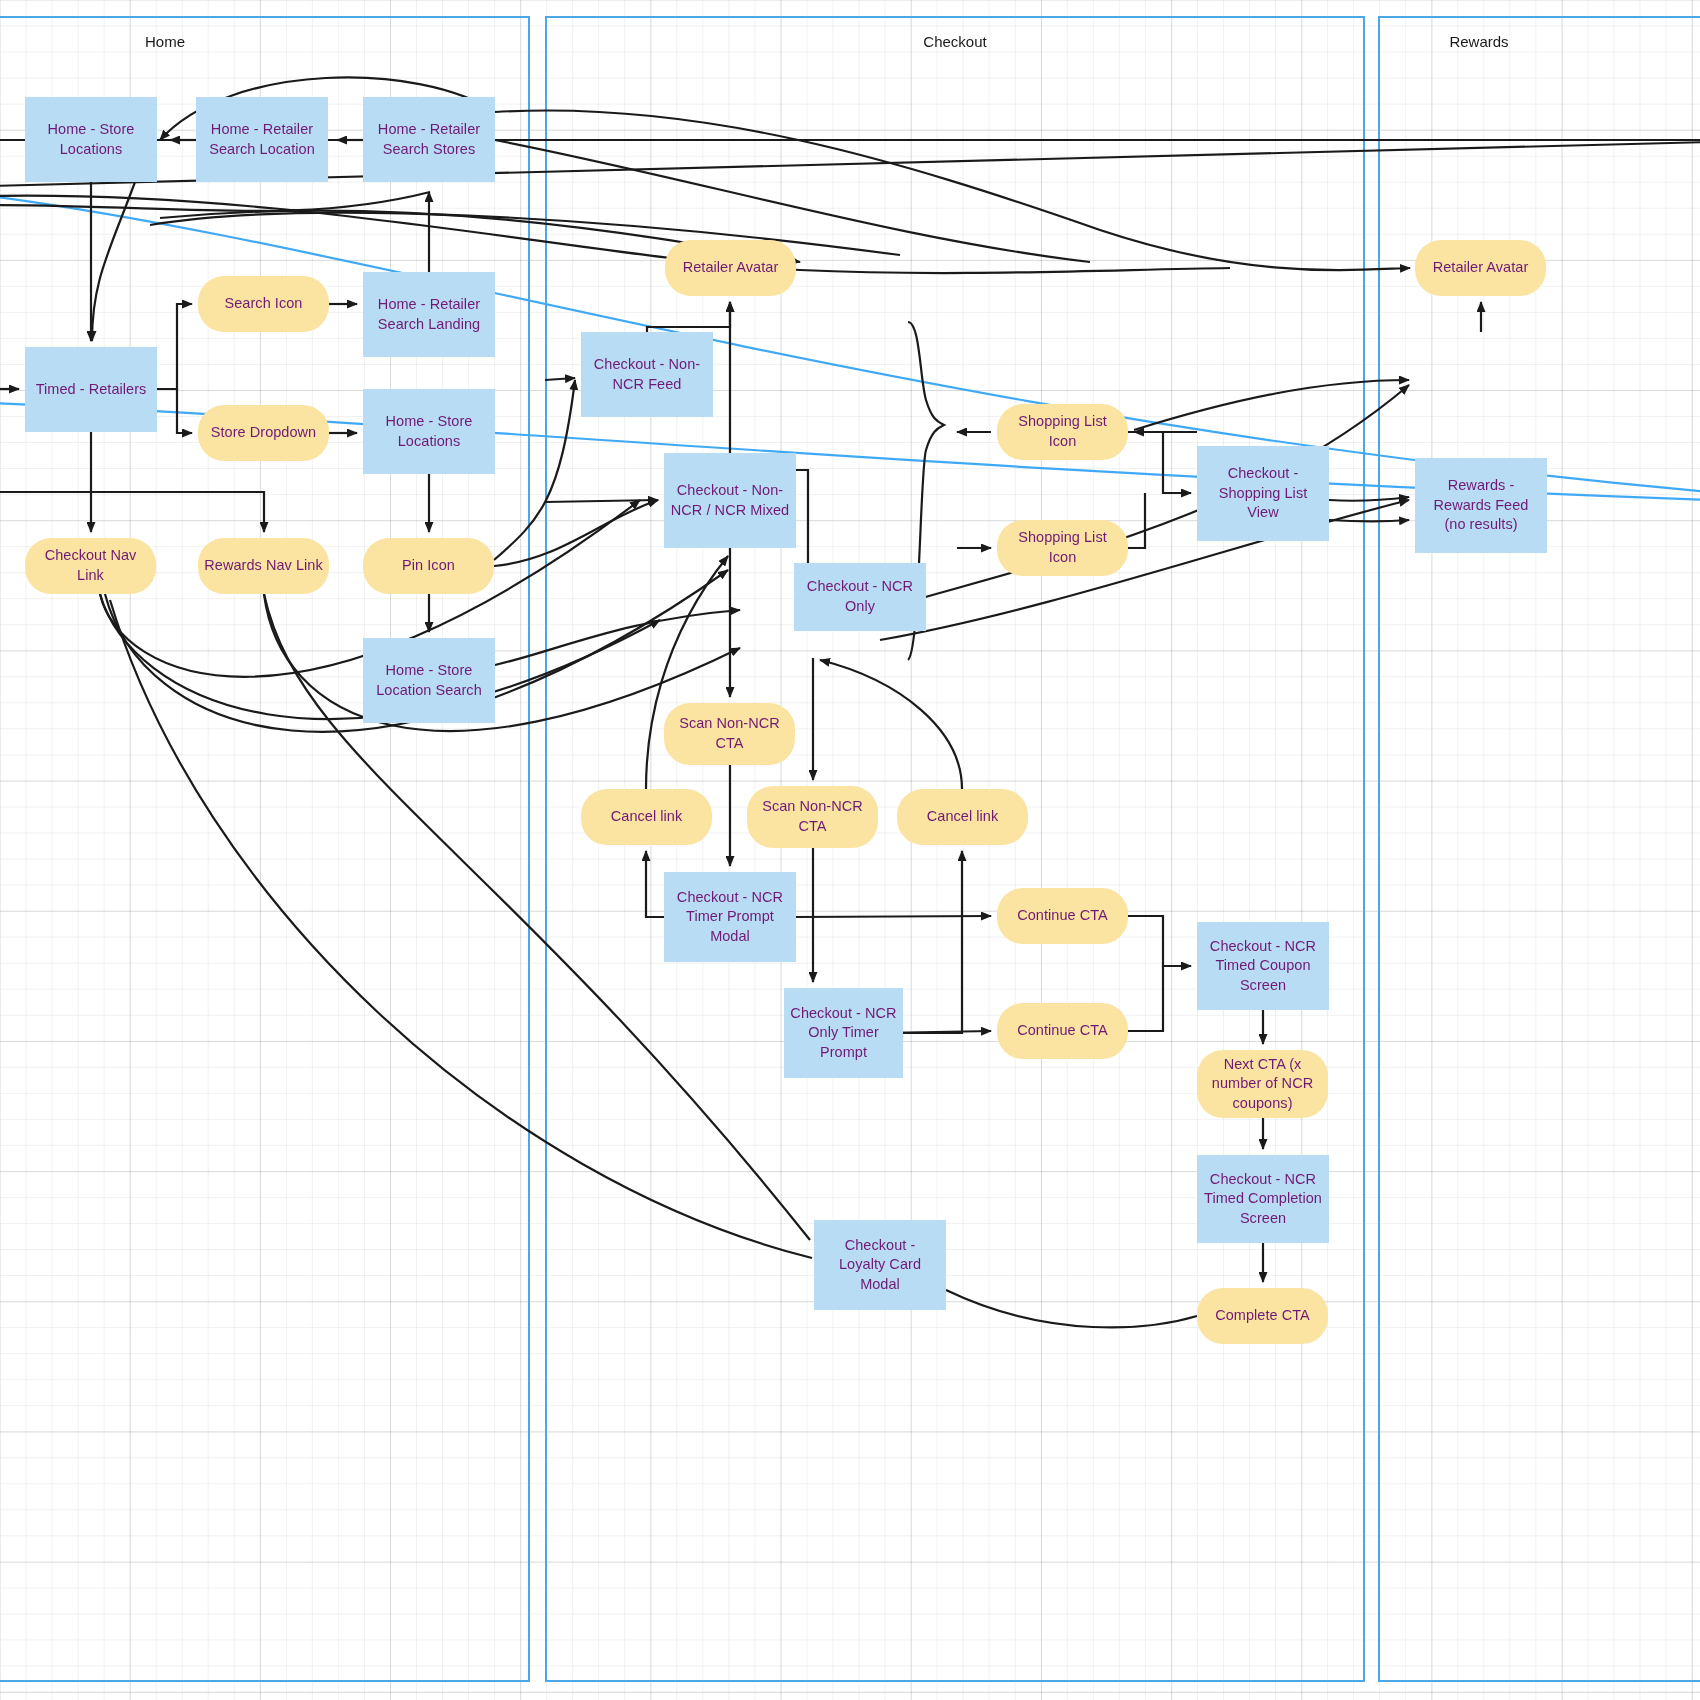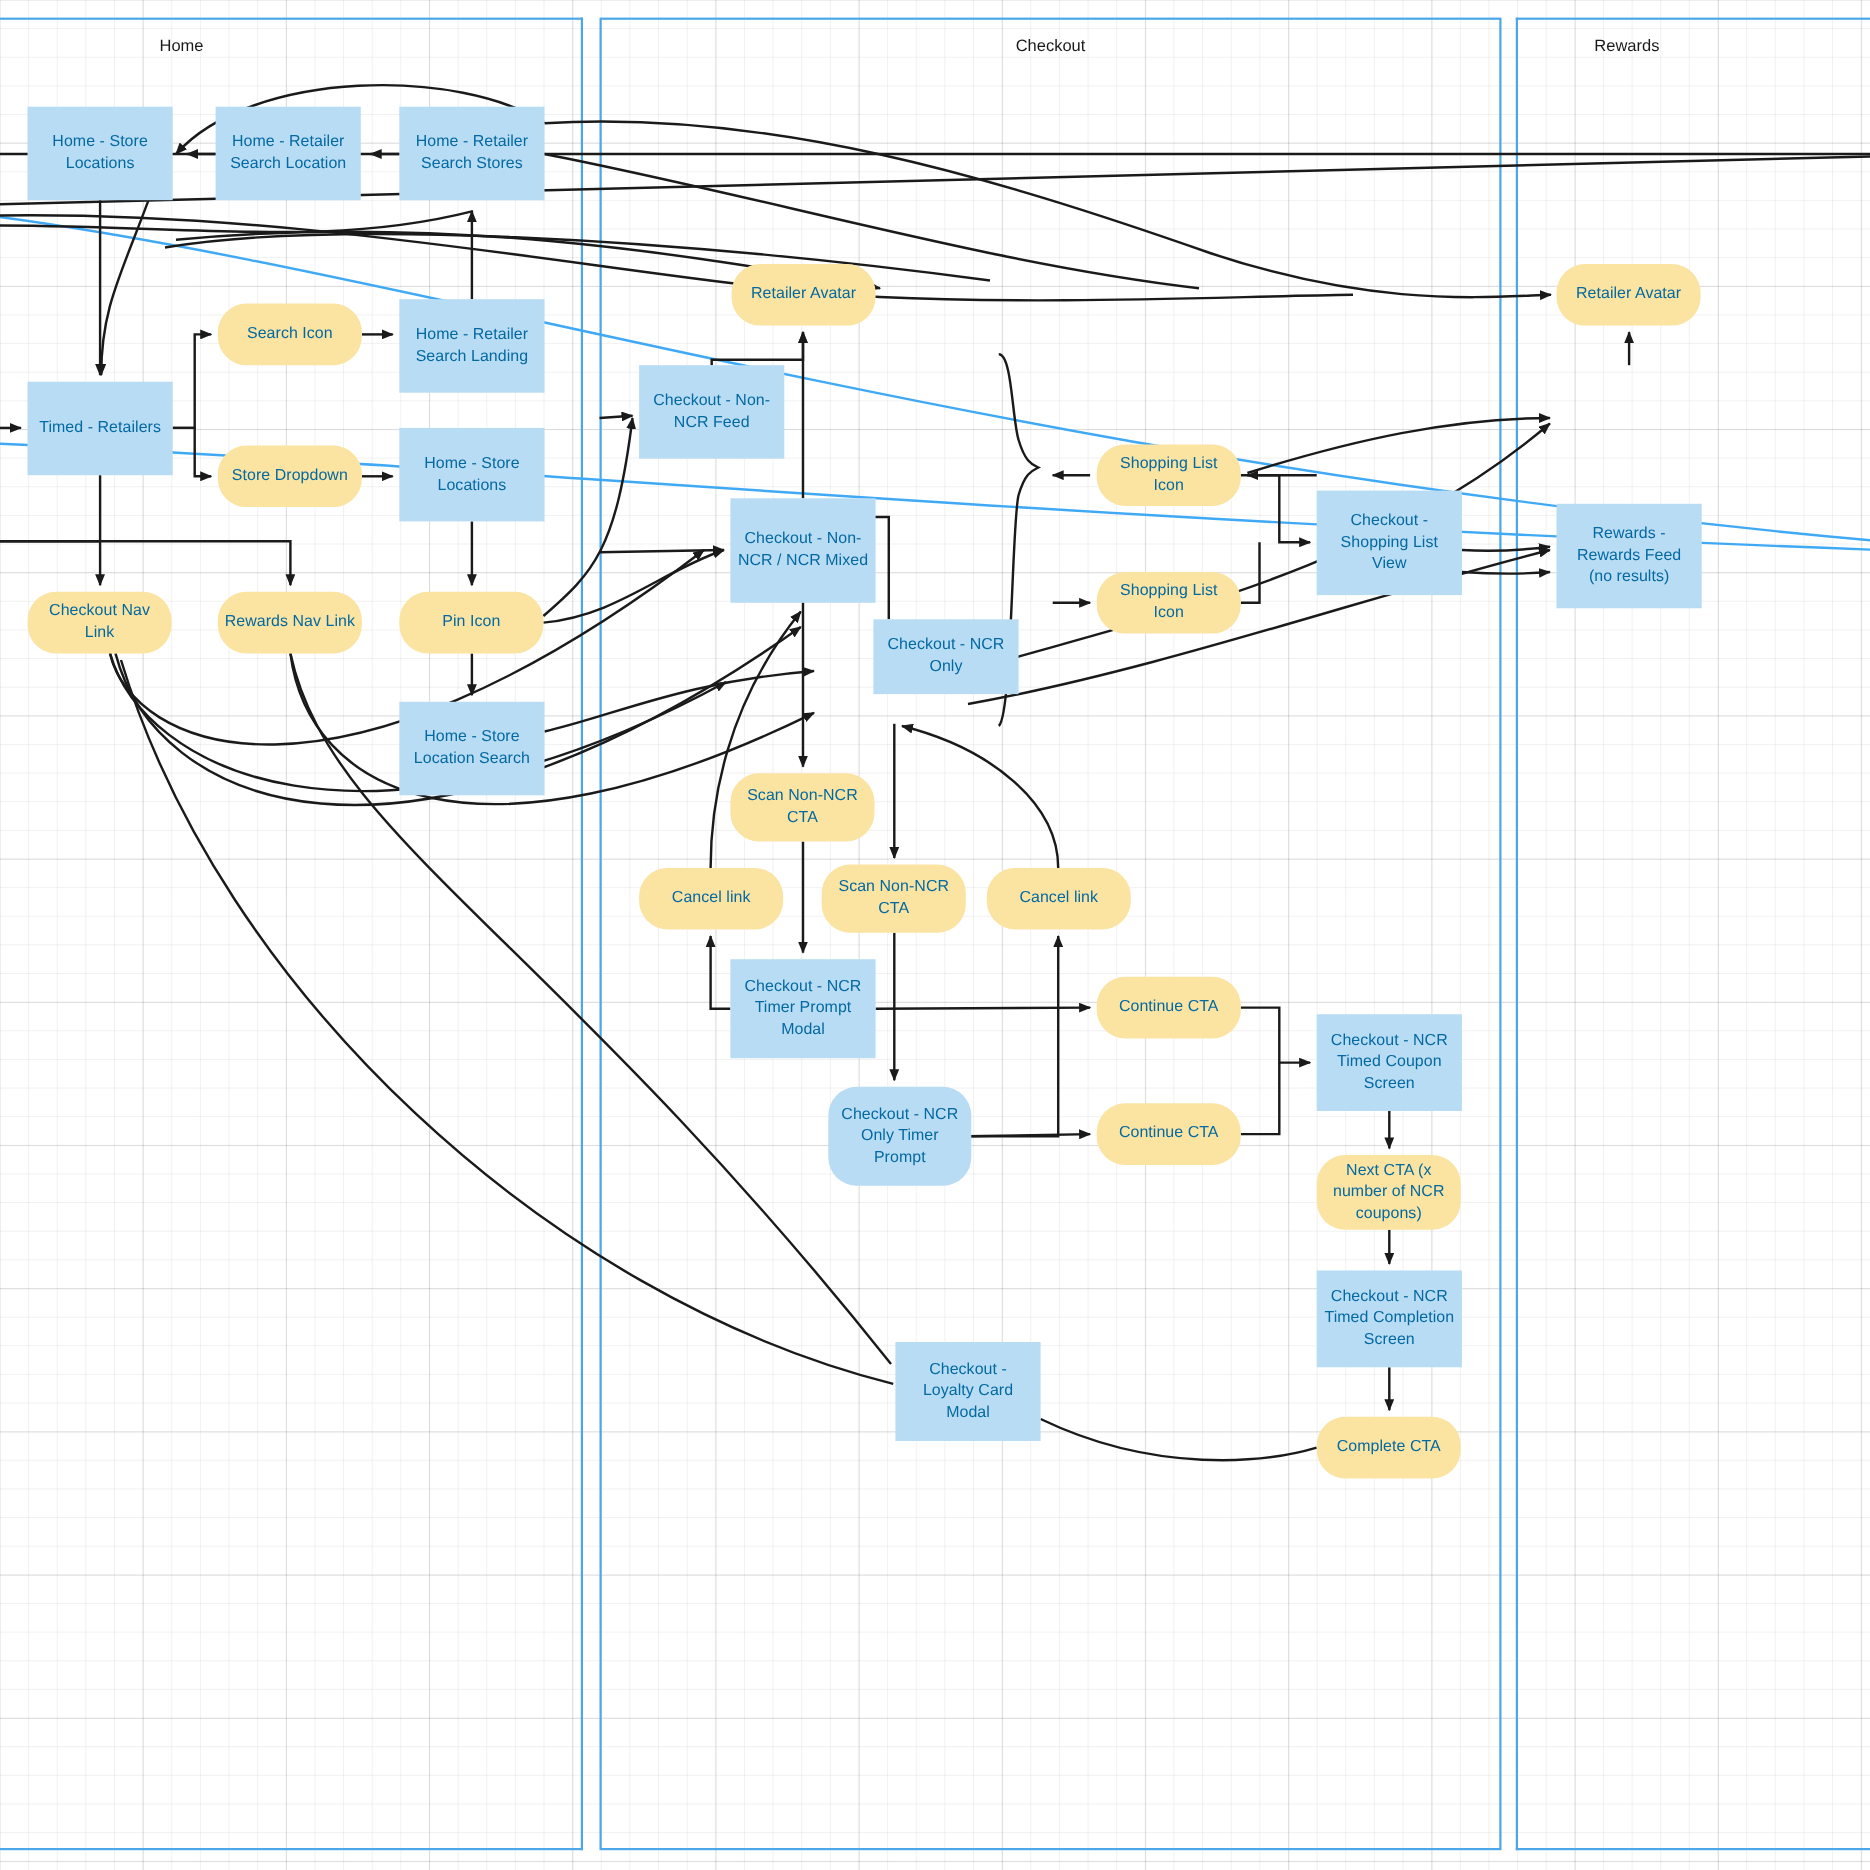--- a/index.html
+++ b/index.html
@@ -45,21 +45,21 @@
   
   .node{
     position:absolute;
     box-sizing:border-box;
     display:flex;
     align-items:center;
     justify-content:center;
     text-align:center;
     font-size:14.5px;
     line-height:1.35;
-    color:#0369a1;
+    color:#701a75;
     padding:2px 6px;
     letter-spacing:0.05px;
   }
   .screen{ background:#b9dcf5; }
   .action{ background:#fbe3a2; border-radius:26px; }
   
   #edges{
     position:absolute;left:0;top:0;width:1700px;height:1700px;
     pointer-events:none;
   }
@@ -209,21 +209,21 @@
 
   <div class="node action" style="left:665px;top:240px;width:131px;height:56px;">Retailer Avatar</div>
   <div class="node screen" style="left:581px;top:332px;width:132px;height:85px;">Checkout - Non-NCR Feed</div>
   <div class="node screen" style="left:664px;top:453px;width:132px;height:95px;">Checkout - Non-NCR / NCR Mixed</div>
   <div class="node screen" style="left:747px;top:563px;width:132px;height:68px;margin-left:47px;">Checkout - NCR Only</div>
   <div class="node action" style="left:664px;top:703px;width:131px;height:62px;">Scan Non-NCR CTA</div>
   <div class="node action" style="left:581px;top:789px;width:131px;height:56px;">Cancel link</div>
   <div class="node action" style="left:747px;top:786px;width:131px;height:62px;">Scan Non-NCR CTA</div>
   <div class="node action" style="left:897px;top:789px;width:131px;height:56px;">Cancel link</div>
   <div class="node screen" style="left:664px;top:872px;width:132px;height:90px;">Checkout - NCR Timer Prompt Modal</div>
-  <div class="node screen" style="left:753px;top:988px;width:130px;height:90px;border-radius:26px;">Checkout - NCR Only Timer Prompt</div>
+  <div class="node screen" style="left:784px;top:988px;width:119px;height:90px;">Checkout - NCR Only Timer Prompt</div>
   <div class="node action" style="left:997px;top:888px;width:131px;height:56px;">Continue CTA</div>
   <div class="node action" style="left:997px;top:1003px;width:131px;height:56px;">Continue CTA</div>
   <div class="node screen" style="left:1197px;top:922px;width:132px;height:88px;">Checkout - NCR Timed Coupon Screen</div>
   <div class="node action" style="left:1197px;top:1050px;width:131px;height:68px;">Next CTA (x number of  NCR coupons)</div>
   <div class="node screen" style="left:1197px;top:1155px;width:132px;height:88px;">Checkout - NCR Timed Completion Screen</div>
   <div class="node action" style="left:1197px;top:1288px;width:131px;height:56px;">Complete CTA</div>
   <div class="node action" style="left:997px;top:404px;width:131px;height:56px;">Shopping List Icon</div>
   <div class="node action" style="left:997px;top:520px;width:131px;height:56px;">Shopping List Icon</div>
   <div class="node screen" style="left:1197px;top:446px;width:132px;height:95px;">Checkout - Shopping List View</div>
   <div class="node screen" style="left:814px;top:1220px;width:132px;height:90px;">Checkout - Loyalty Card Modal</div>

